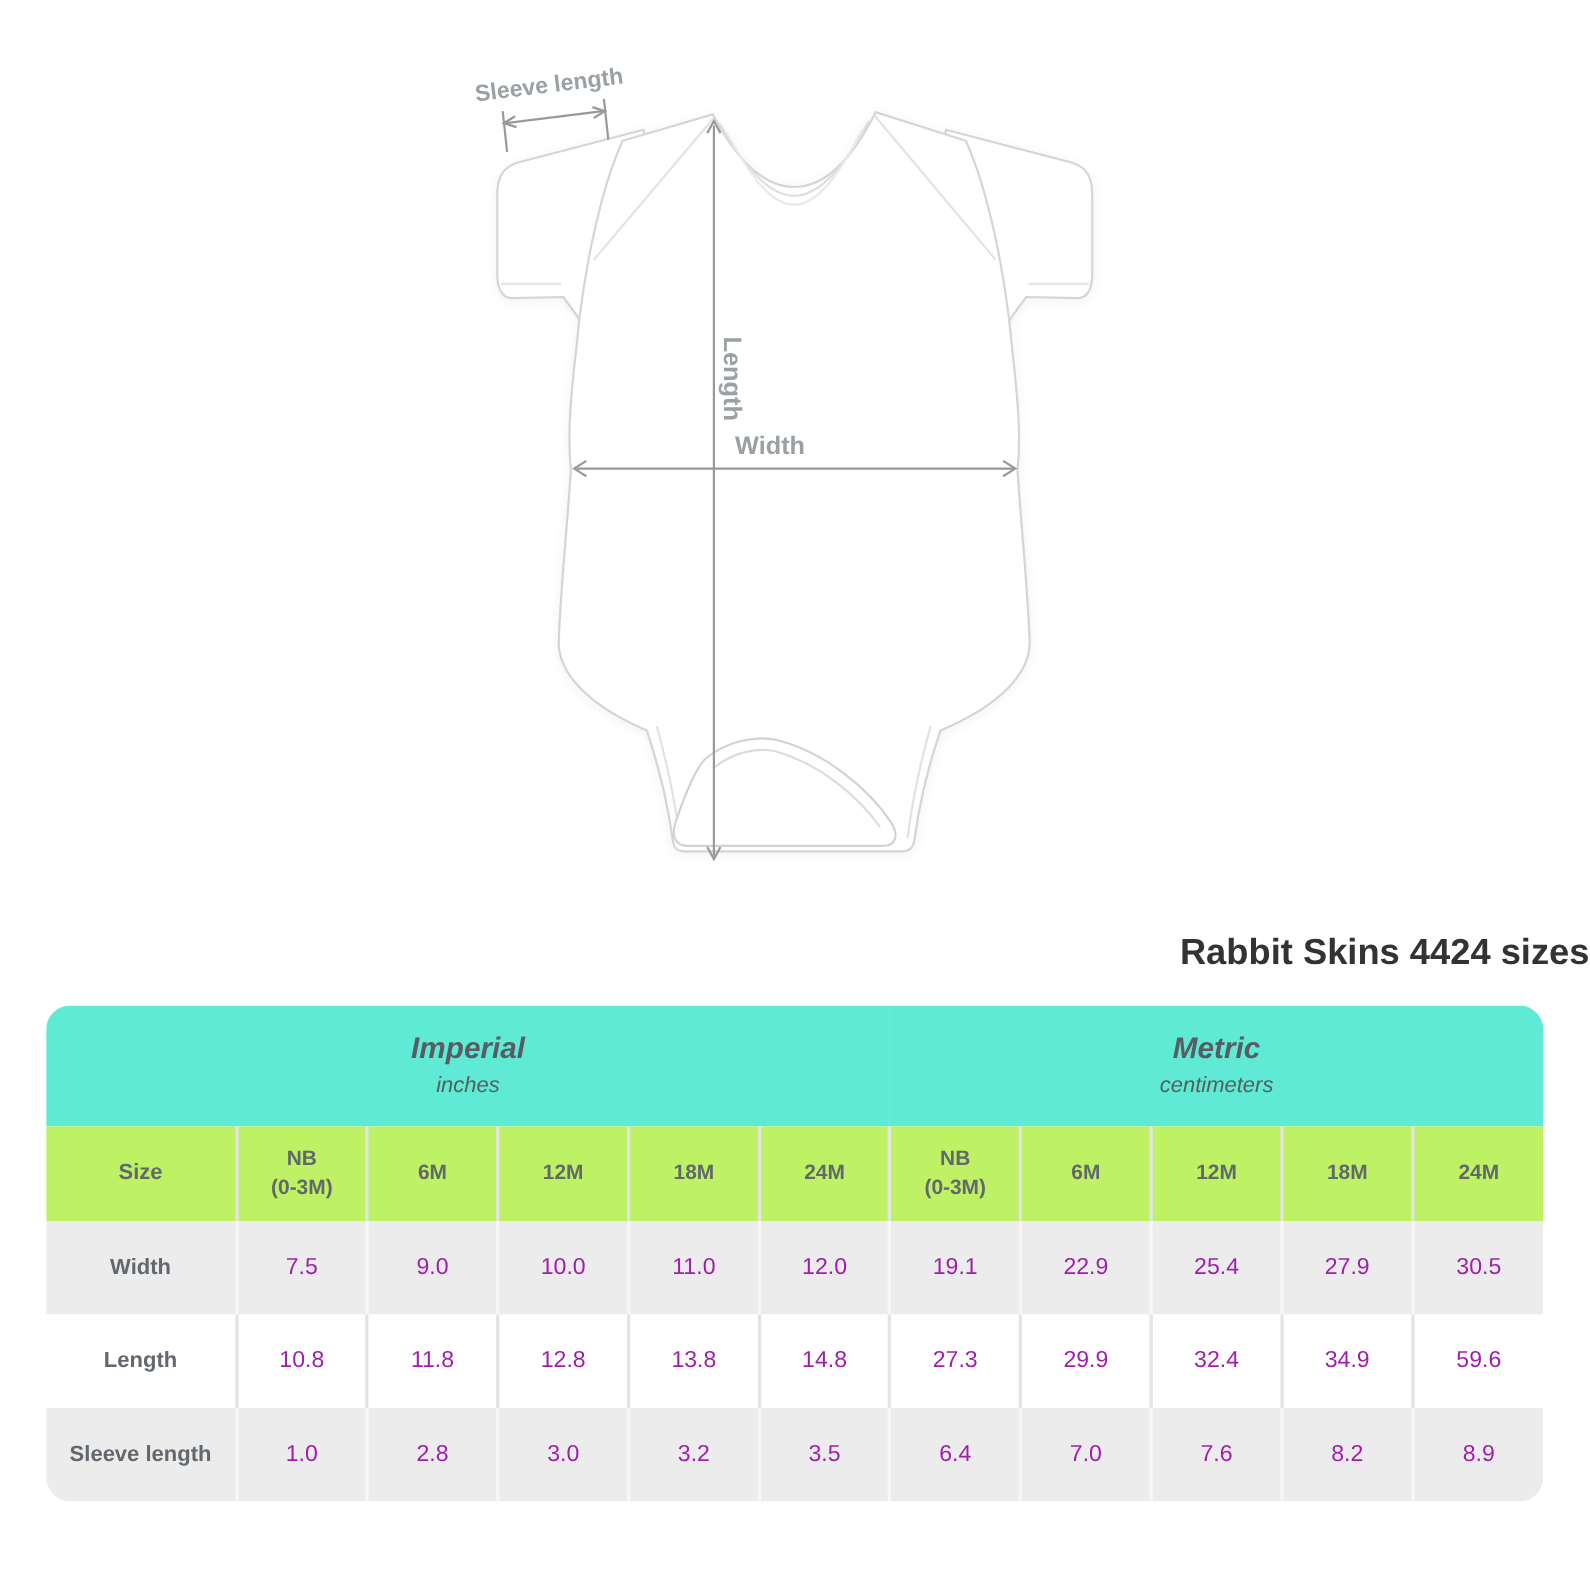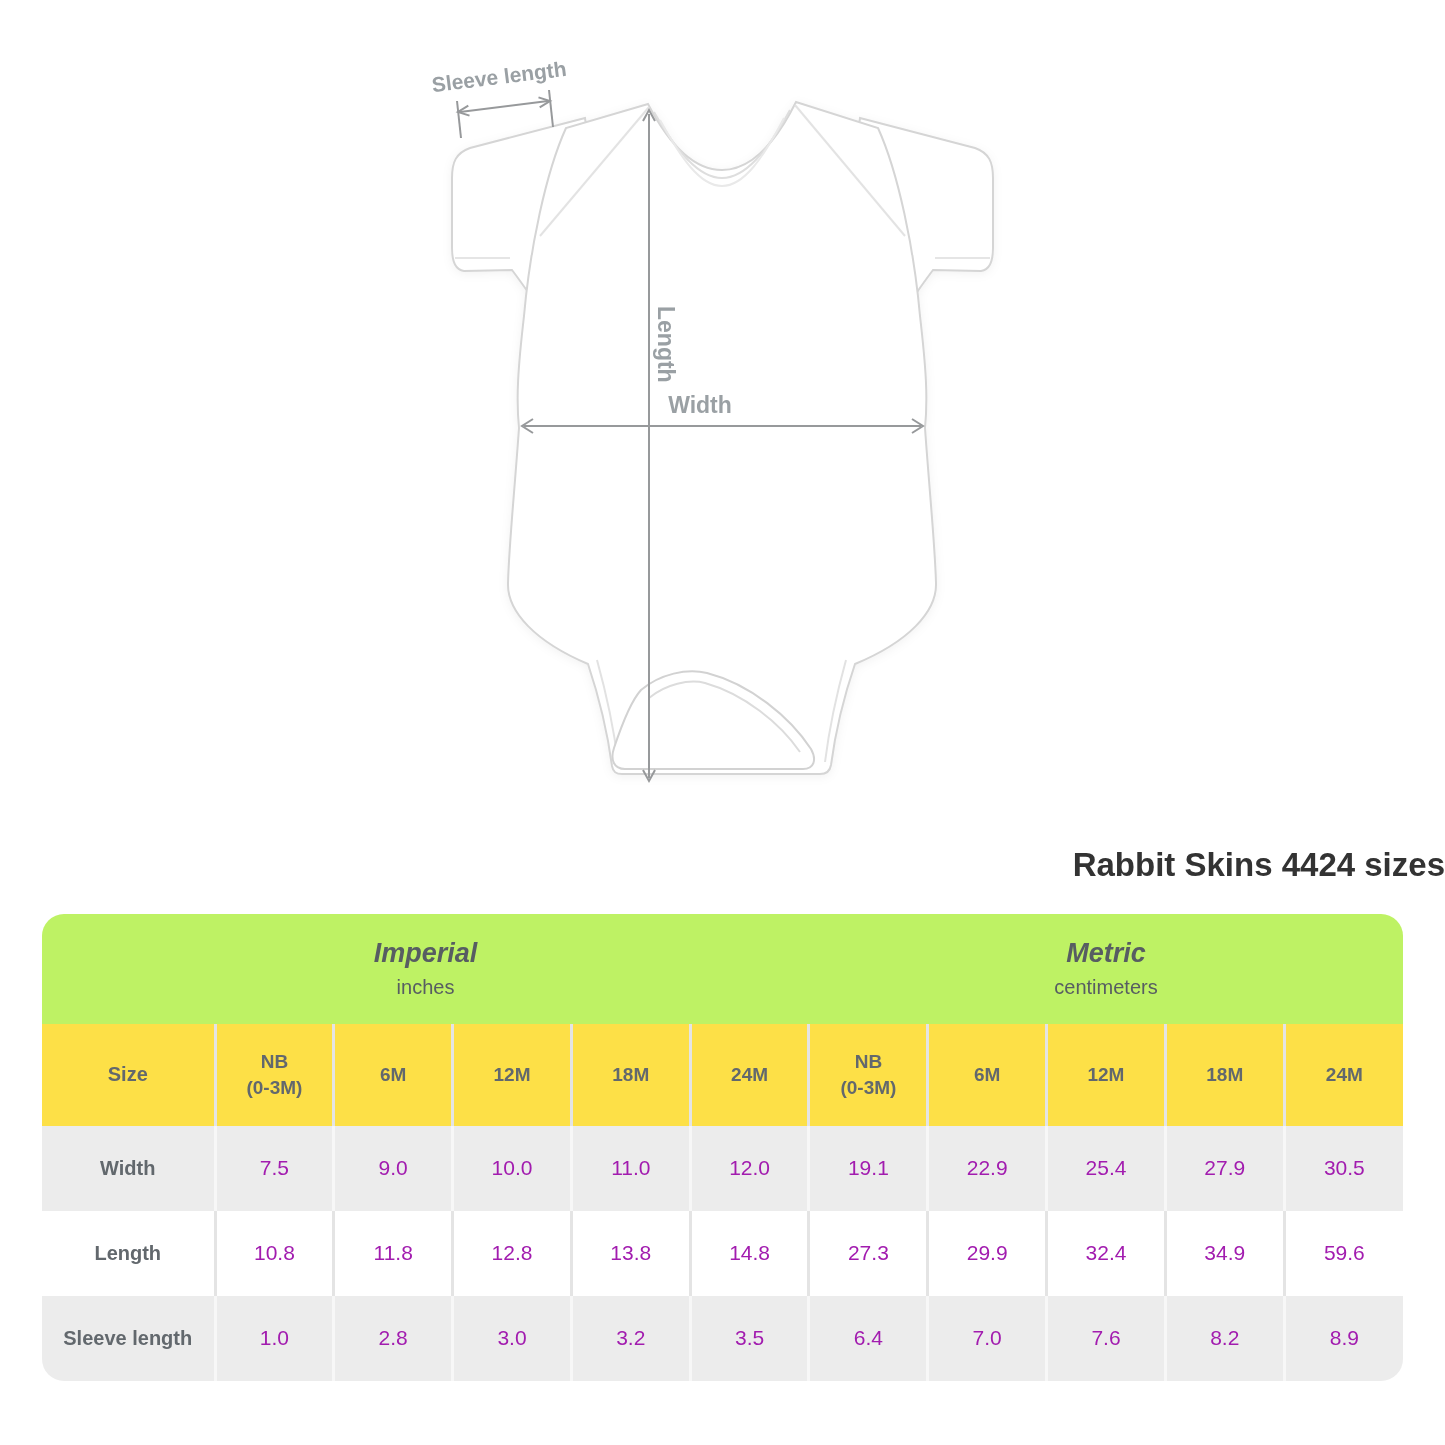--- a/index.html
+++ b/index.html
@@ -23,25 +23,25 @@
   .table-wrap{
     width:1361px;margin:30px auto 0;border-radius:22px;overflow:hidden;
   }
   table.size-table{
     width:100%;border-collapse:collapse;table-layout:fixed;
   }
   .size-table td{
     text-align:center;vertical-align:middle;padding:0;
   }
   tr.group-row{height:110px;}
-  tr.group-row td{background:#bef264;}
+  tr.group-row td{background:#5eead4;}
   .g-label{font-size:27px;font-weight:bold;font-style:italic;color:#575d62;}
-  .g-unit{font-size:20px;color:#575d62;margin-top:7px;}
-
-  tr.head-row{height:102px;background:#fde047;}
+  .g-unit{font-size:20px;font-style:italic;color:#575d62;margin-top:7px;}
+
+  tr.head-row{height:86px;background:#bef264;}
   .col-head{font-size:19px;line-height:1.35;font-weight:bold;color:#62686d;}
   .col-head .sub:empty{display:none;}
   .row-label{font-size:20px;font-weight:bold;color:#62686d;}
 
   tr.data-row{height:85px;}
   tr.light{background:#ffffff;}
   tr.shade{background:#ececec;}
   td.value{font-size:21px;color:#a21caf;}
 
   tr.head-row td + td,

